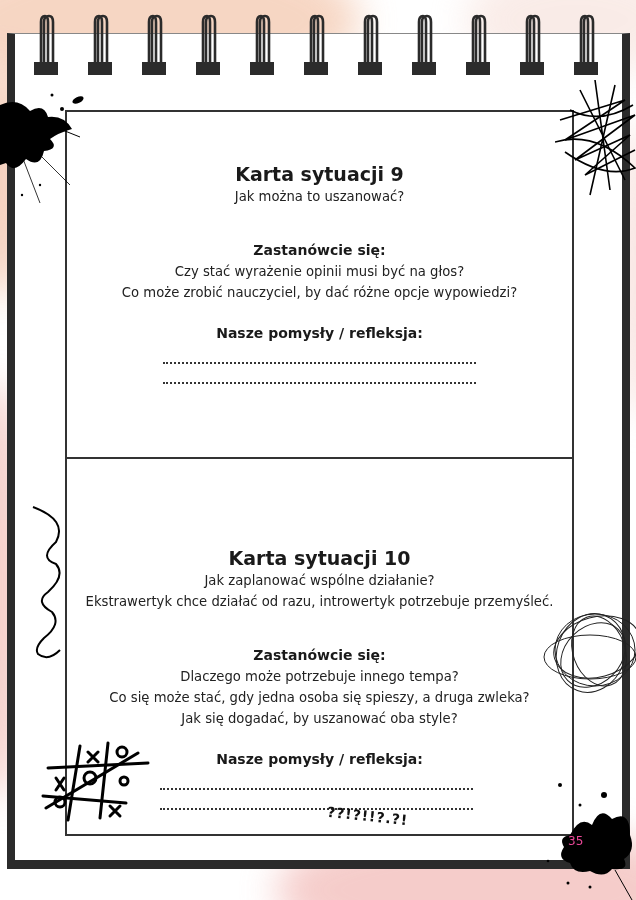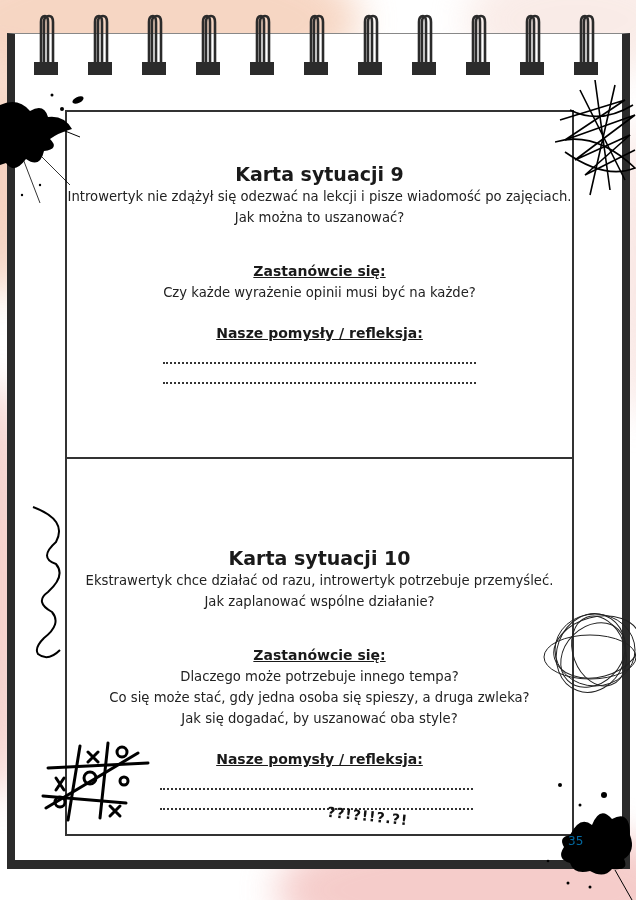--- a/index.html
+++ b/index.html
@@ -30,27 +30,27 @@
   
   .cards {
     position:absolute; left:65px; top:110px; width:505px; height:722px;
     border:2px solid #333;
   }
   .card { position:absolute; left:0; width:505px; text-align:center; color:#1a1a1a; }
   .card1 { top:0; height:345px; border-bottom:2px solid #333; }
   .card2 { top:331px; height:434px;margin-top:48px; }
   .card-title { font-weight:bold; font-size:19px; margin:0; line-height:24px; }
   .card-text { font-size:13.2px; line-height:21px; margin:0; color:#222; }
-  .think-title { font-weight:bold; font-size:14px; line-height:21px; margin:0;text-decoration:underline; }
+  .think-title { font-weight:bold; font-size:14px; line-height:21px; margin:0; }
   .line-dots {
     width:313px; margin:0 auto; height:18px;
     border-bottom:2px dotted #333;
   }
   .page-number {
-    position:absolute; left:568px; top:834px; font-size:12px; color:#0369a1;
+    position:absolute; left:568px; top:834px; font-size:12px; color:#ec4899;
     z-index:6;
   }
   .deco { position:absolute; z-index:5; }
 </style>
 </head>
 <body>
 
 <div class="wash wash-tl"></div>
 <div class="wash wash-tl2"></div>
 <div class="wash wash-tr"></div>
@@ -105,36 +105,36 @@
         <path d="M8 50 L8 8 Q8 2 12 2 Q15 2 15 8 L15 50 M11 50 L11 8 Q11 2 16 2 Q20 2 20 8 L20 50" fill="none" stroke="#2b2b2b" stroke-width="2.6"></path>
         <rect x="1" y="48" width="24" height="13" fill="#2b2b2b"></rect>
       </svg></div>
   </div>
 
 <div class="cards">
 
   <div class="card card1">
     <div style="height:50px"></div>
     <h2 class="card-title">Karta sytuacji 9</h2>
-    <p class="card-text">Introwertyk nie zdążył się odezwać na lekcji i pisze wiadomość po zajęciach.</p>
     <p class="card-text">Jak można to uszanować?</p>
     <div style="height:33px"></div>
     <p class="think-title">Zastanówcie się:</p>
-    <p class="card-text">Czy każde wyrażenie opinii musi być na każde?</p>
+    <p class="card-text">Czy stać wyrażenie opinii musi być na głos?</p>
+    <p class="card-text">Co może zrobić nauczyciel, by dać różne opcje wypowiedzi?</p>
     <div style="height:20px"></div>
     <p class="think-title">Nasze pomysły / refleksja:</p>
     <div class="line-dots"></div>
     <div class="line-dots"></div>
   </div>
 
   <div class="card card2">
     <div style="height:55px"></div>
     <h2 class="card-title">Karta sytuacji 10</h2>
+    <p class="card-text">Jak zaplanować wspólne działanie?</p>
     <p class="card-text">Ekstrawertyk chce działać od razu, introwertyk potrzebuje przemyśleć.</p>
-    <p class="card-text">Jak zaplanować wspólne działanie?</p>
     <div style="height:33px"></div>
     <p class="think-title">Zastanówcie się:</p>
     <p class="card-text">Dlaczego może potrzebuje innego tempa?</p>
     <p class="card-text">Co się może stać, gdy jedna osoba się spieszy, a druga zwleka?</p>
     <p class="card-text">Jak się dogadać, by uszanować oba style?</p>
     <div style="height:20px"></div>
     <p class="think-title">Nasze pomysły / refleksja:</p>
     <div class="line-dots" style="width:313px;margin-left:93px"></div>
     <div class="line-dots" style="width:313px;margin-left:93px"></div>
   </div>

